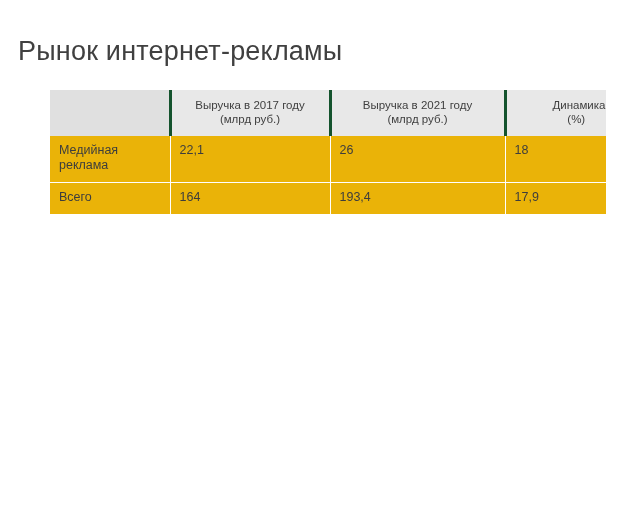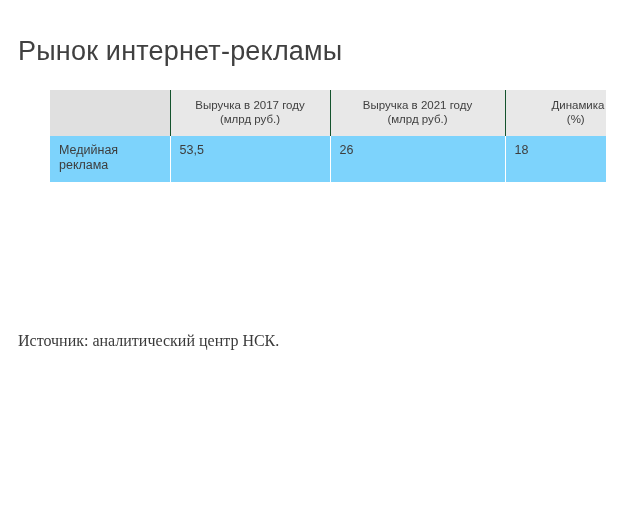--- a/index.html
+++ b/index.html
@@ -47,21 +47,21 @@
   table.data col.c3 { width: 101px; }
 
   table.data th {
     background: #e8e8e8;
     font-size: 11.5px;
     font-weight: normal;
     color: #404040;
     text-align: center;
     padding: 8px 6px 9px 6px;
     line-height: 1.25;
-    border-right: 1px solid #14532d;
+    border-right: 3px solid #14532d;
     vertical-align: middle;
   }
   table.data th.blank {
     background: #e0e0e0;
   }
   table.data th:last-child {
     border-right: none;
     padding-left: 46px;
   }
   table.data td {
@@ -70,21 +70,21 @@
     padding: 7px 9px 8px 9px;
     line-height: 1.25;
     vertical-align: top;
     border-right: 1px solid #ffffff;
     border-bottom: 1px solid #ffffff;
   }
   table.data td:last-child {
     border-right: none;
   }
   table.data tr.shade td {
-    background: #7dd3fc;
+    background: #eab308;
   }
   table.data tr.light td {
     background: #f6f6f6;
   }
   .source {
     position: absolute;
     left: 18px;
     top: 332px;
     font-family: "Liberation Serif", serif;
     font-size: 16px;
@@ -119,23 +119,28 @@
           </th>
           <th>
             <span>Динамика</span><br>
             <span>(%)</span>
           </th>
         </tr>
       </thead>
       <tbody>
         <tr class="shade">
           <td>Медийная реклама</td>
-          <td>53,5</td>
+          <td>22,1</td>
           <td>26</td>
           <td>18</td>
+        </tr>
+        <tr class="shade">
+          <td>Всего</td>
+          <td>164</td>
+          <td>193,4</td>
+          <td>17,9</td>
         </tr>
       </tbody>
     </table>
   </div>
 
-  <div class="source">Источник: аналитический центр НСК.</div>
 
 </div>
 
 </body></html>

